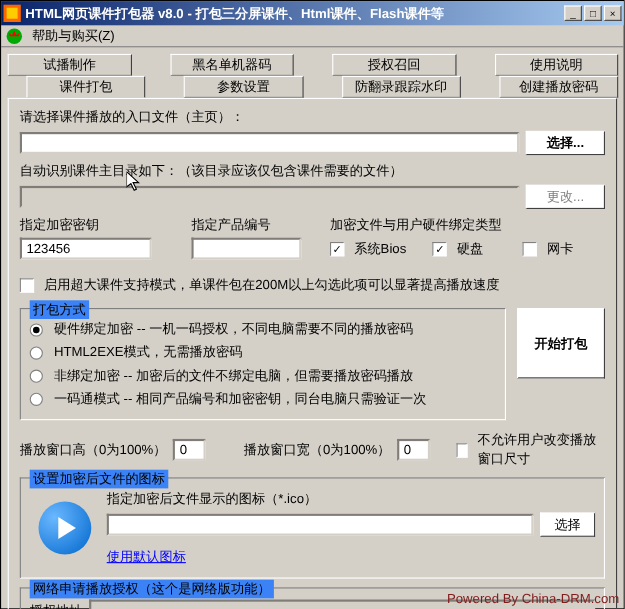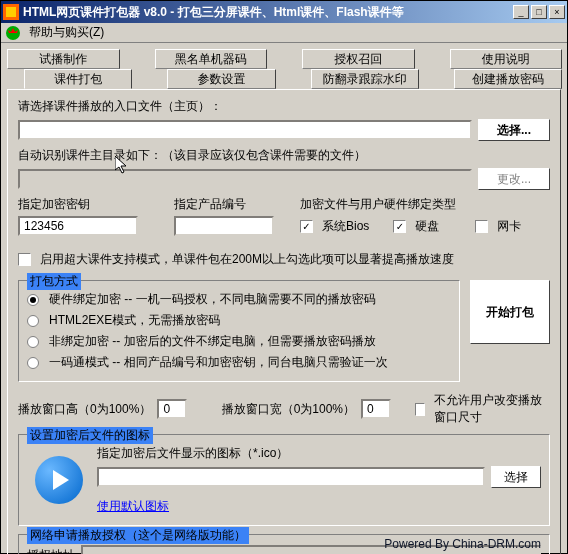--- a/index.html
+++ b/index.html
@@ -27,21 +27,21 @@
 .btn.big { height: 64px; width: 80px; font-weight: normal; }
 .btn.disabled { color: #808080; }
 .checkbox { width: 13px; height: 13px; background: #fff; border: 1px solid; border-color: #808080 #fff #fff #808080; display: inline-flex; align-items: center; justify-content: center; font-size: 10px; margin-right: 3px; vertical-align: middle; }
 .radio { width: 12px; height: 12px; border-radius: 50%; background: #fff; border: 1px solid #808080; display: inline-flex; align-items: center; justify-content: center; margin-right: 4px; vertical-align: middle; }
 .radio.checked::after { content: ""; width: 6px; height: 6px; background: #000; border-radius: 50%; }
 .groupbox { border: 1px solid #808080; border-color: #808080 #fff #fff #808080; position: relative; padding: 10px 8px 6px 8px; margin-top: 8px; }
 .groupbox-title { position: absolute; top: -8px; left: 8px; background: #3b82f6; padding: 0 3px; }
 .link { color: #0000ff; text-decoration: underline; cursor: pointer; }
 .playicon { width: 48px; height: 48px; border-radius: 50%; background: radial-gradient(circle at 30% 30%, #6ab8ff, #0066cc); display: flex; align-items: center; justify-content: center; margin: 4px 8px; }
 .playicon::after { content: ""; border-left: 16px solid #fff; border-top: 10px solid transparent; border-bottom: 10px solid transparent; margin-left: 4px; }
-.footer { position: absolute; bottom: 0; right: 26px; height: 18px; color: #0f172a; display: flex; align-items: center; }
+.footer { position: absolute; bottom: 0; right: 4px; height: 18px; color: #7f1d1d; display: flex; align-items: center; }
 .flex1 { flex: 1; }
 .col { display: flex; flex-direction: column; }
 .cursor { position: absolute; left: 114px; top: 155px; pointer-events: none; z-index: 100; }
 </style>
 </head>
 <body>
 
 <div class="window">
   <div class="titlebar">
     <svg class="titlebar-icon" viewBox="0 0 16 16">

